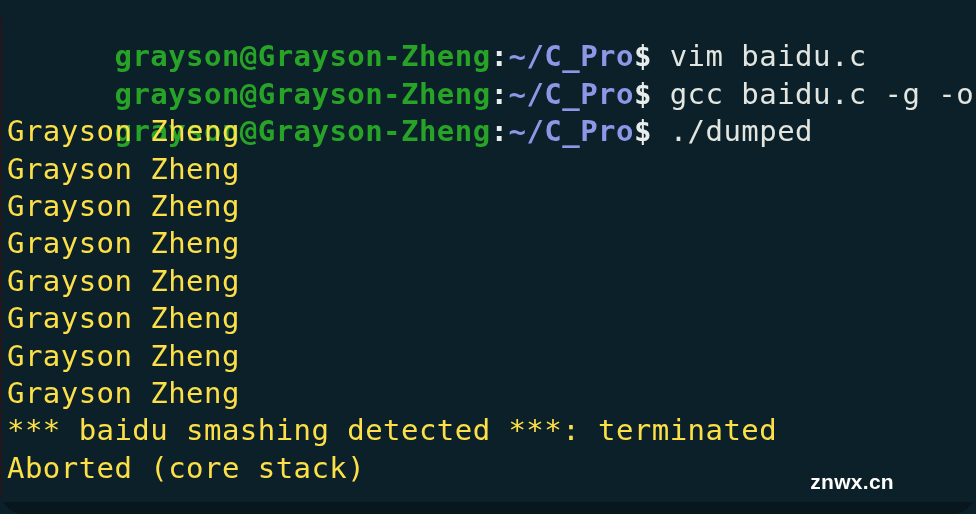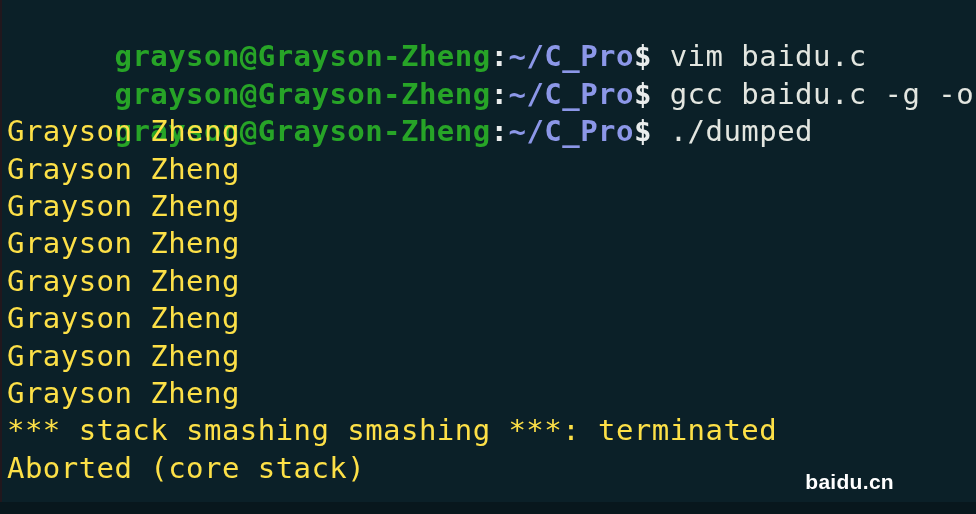--- a/index.html
+++ b/index.html
@@ -14,20 +14,21 @@
     font-family: "DejaVu Sans Mono", "Liberation Mono", monospace;
   }
 
   #terminal {
     position: relative;
     width: 976px;
     height: 514px;
     background: #0b2028;
     box-sizing: border-box;
     overflow: hidden;
+    border-radius: 24px;
   }
 
   .screen {
     position: absolute;
     left: 0;
     top: 0;
     width: 976px;
     padding: 1px 0 0 7px;
     box-sizing: border-box;
   }
@@ -112,26 +113,26 @@
     </div>
 
     <div class="line c-out">Grayson Zheng</div>
     <div class="line c-out">Grayson Zheng</div>
     <div class="line c-out">Grayson Zheng</div>
     <div class="line c-out">Grayson Zheng</div>
     <div class="line c-out">Grayson Zheng</div>
     <div class="line c-out">Grayson Zheng</div>
     <div class="line c-out">Grayson Zheng</div>
     <div class="line c-out">Grayson Zheng</div>
-    <div class="line c-out">*** stack smashing smashing ***: terminated</div>
+    <div class="line c-out">*** baidu smashing detected ***: terminated</div>
     <div class="line c-out">Aborted (core stack)</div>
 
     <div class="line">
       
     </div>
 
   </div>
 
   <div class="bottom-band"></div>
 
-  <div class="watermark-site">baidu.cn</div>
+  <div class="watermark-site">znwx.cn</div>
 
 </div>
 
 </body></html>

